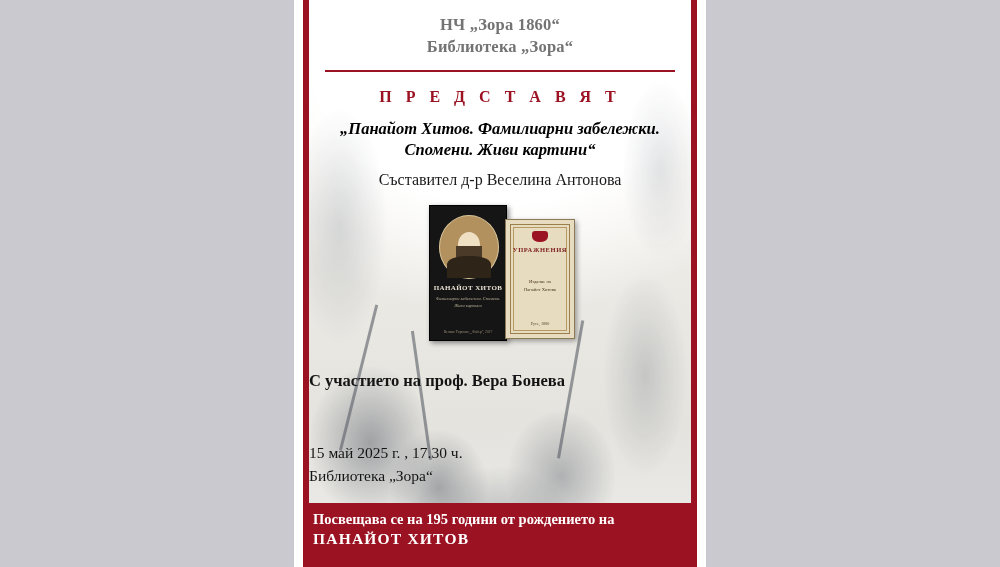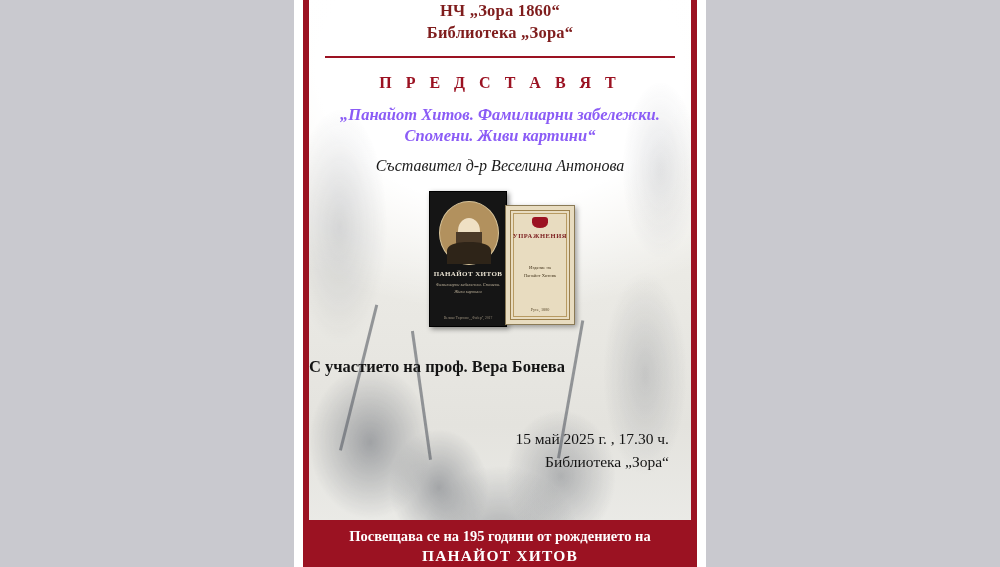--- a/index.html
+++ b/index.html
@@ -78,21 +78,22 @@
 
   .content {
     position: relative;
     z-index: 2;
     height: 100%;
   }
 
   
   .header {
     text-align: center;
-    color: #7f1d1d;
+    padding-top: 14px;
+    color: #737373;
   }
   .header .line {
     font-size: 16.5px;
     font-weight: bold;
     line-height: 1.35;
     letter-spacing: 0.2px;
   }
 
   .rule {
     height: 2px;
@@ -104,35 +105,34 @@
     text-align: center;
     color: #9b1222;
     font-weight: bold;
     font-size: 16px;
     letter-spacing: 5px;
     margin-top: 16px;
   }
 
   .title {
     text-align: center;
-    color: #8b5cf6;
+    color: #000000;
     font-weight: bold;
     font-style: italic;
     font-size: 16.5px;
     line-height: 1.32;
     margin-top: 12px;
     padding: 0 4px;
   }
 
   .compiler {
     text-align: center;
     color: #1a1a1a;
     font-size: 16px;
     margin-top: 10px;
-    font-style: italic;
   }
 
   
   .books {
     position: relative;
     height: 150px;
     margin-top: 16px;
   }
   .book-main {
     position: absolute;
@@ -278,37 +278,36 @@
 
   .guest {
     text-align: left;
     color: #141414;
     font-size: 16.5px;
     font-weight: bold;
     margin-top: 16px;
   }
 
   .when {
-    text-align: right;
+    text-align: left;
     padding-right: 22px;
     margin-top: 50px;
     color: #141414;
     font-size: 15.5px;
     line-height: 1.5;
   }
 
   .footer {
     position: absolute;
     left: 0;
     right: 0;
     bottom: 0;
     background: #9b1222;
     color: #ffffff;
-    text-align: center;
-    padding: 7px 4px 0 4px;
+    padding: 7px 4px 17px 4px;
     font-weight: bold;
   }
   .footer .f1 { font-size: 14.5px; line-height: 1.35; }
   .footer .f2 { font-size: 15.5px; letter-spacing: 1.2px; line-height: 1.35; }
 </style>
 </head>
 <body>
 
 <div class="stage">
 

